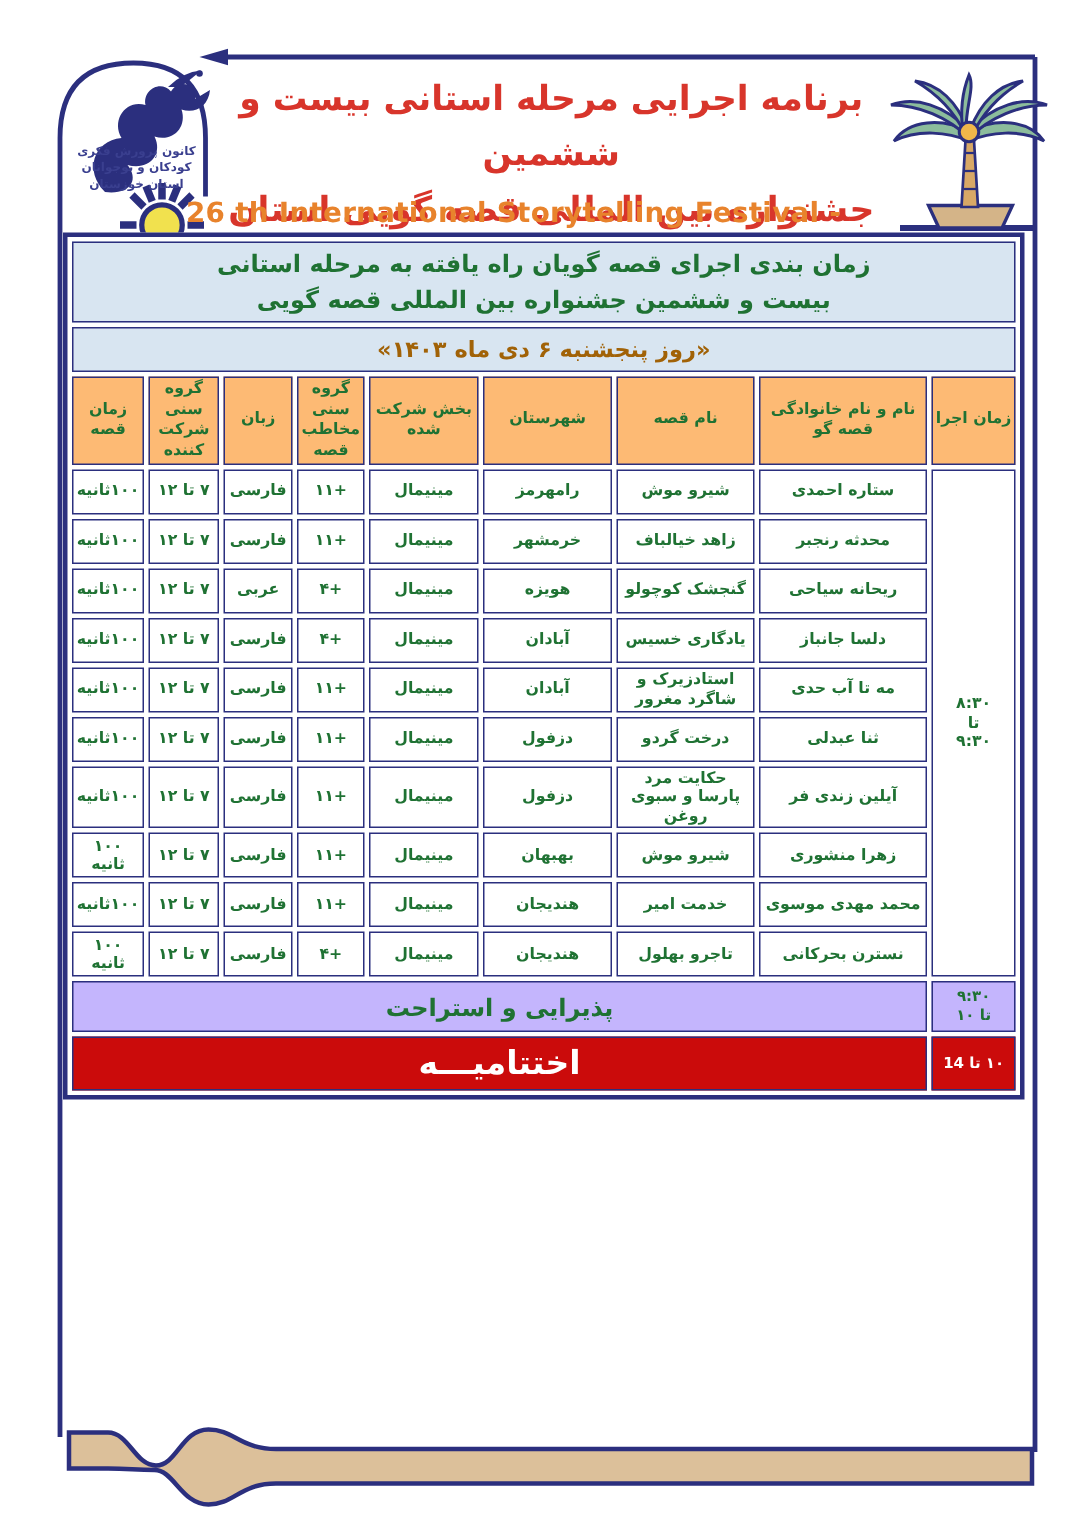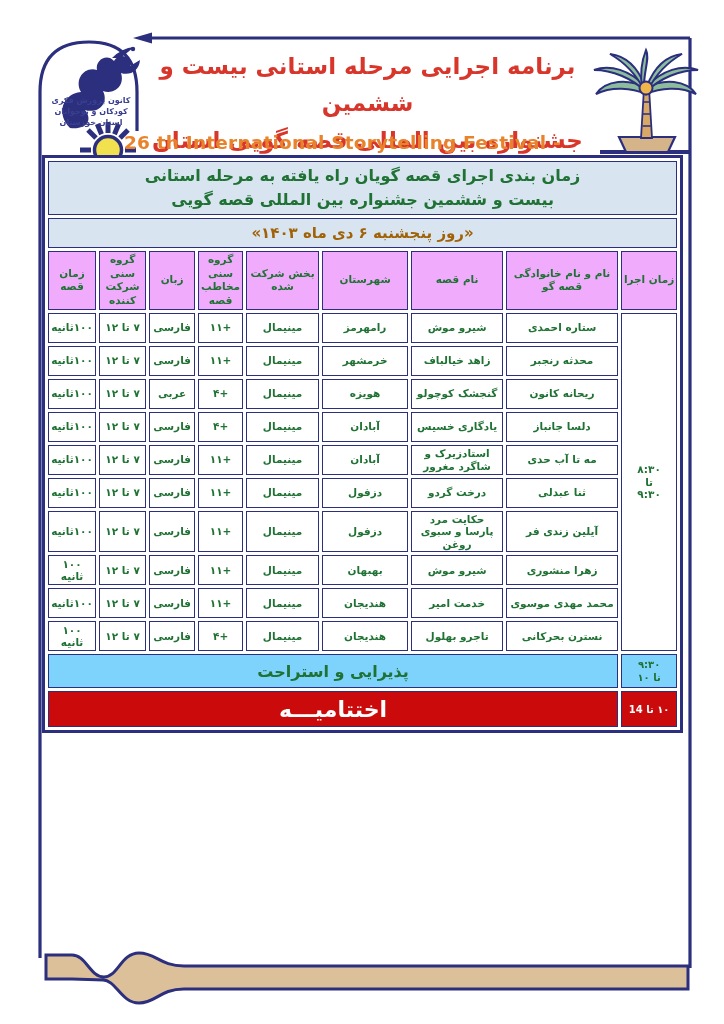--- a/index.html
+++ b/index.html
@@ -29,25 +29,25 @@
     width:636px;table-layout:fixed;direction:rtl;
     border-collapse:separate;border-spacing:3px;
     background:#ffffff;border:3px solid #2b2f7e;
   }
   table.sched td{
     border:1.6px solid #2b2f7e;text-align:center;vertical-align:middle;
     font-weight:bold;color:#1f7233;padding:1px 2px;overflow:hidden;
   }
   tr.band-title td{background:#d8e5f1;font-size:16px;line-height:1.5;height:50px;}
   tr.band-date td{background:#d8e5f1;color:#a16207;font-size:15px;height:26px;}
-  tr.head td{background:#f0abfc;font-size:10.5px;line-height:1.3;height:50px;padding:1px 0;}
+  tr.head td{background:#fdba74;font-size:10.5px;line-height:1.3;height:50px;padding:1px 0;}
   tr.data td{font-size:10.5px;height:26px;line-height:1.2;}
   td.exec{font-size:11.5px;line-height:1.6;background:#fff;}
   .pre{white-space:pre-line;margin-top:30px;}
-  tr.break-row td{background:#7dd3fc;}
+  tr.break-row td{background:#c4b5fd;}
   tr.break-row td.lbl{font-size:16px;height:30px;}
   tr.break-row td.tm{font-size:10px;line-height:1.3;}
   tr.close-row td{background:#cb0b0b;color:#ffffff;}
   tr.close-row td.lbl{font-size:22px;height:32px;letter-spacing:.5px;}
   tr.close-row td.tm{font-size:10px;}
   td.num{direction:ltr;}
 </style>
 </head>
 <body>
 
@@ -176,21 +176,21 @@
     <td>محدثه رنجبر</td>
     <td>زاهد خیالباف</td>
     <td>خرمشهر</td>
     <td>مینیمال</td>
     <td class="num">۱۱+</td>
     <td>فارسی</td>
     <td>۷ تا ۱۲</td>
     <td>۱۰۰ثانیه</td>
   </tr>
   <tr class="data">
-    <td>ریحانه کانون</td>
+    <td>ریحانه سیاحی</td>
     <td>گنجشک کوچولو</td>
     <td>هویزه</td>
     <td>مینیمال</td>
     <td class="num">۴+</td>
     <td>عربی</td>
     <td>۷ تا ۱۲</td>
     <td>۱۰۰ثانیه</td>
   </tr>
   <tr class="data">
     <td>دلسا جانباز</td>

